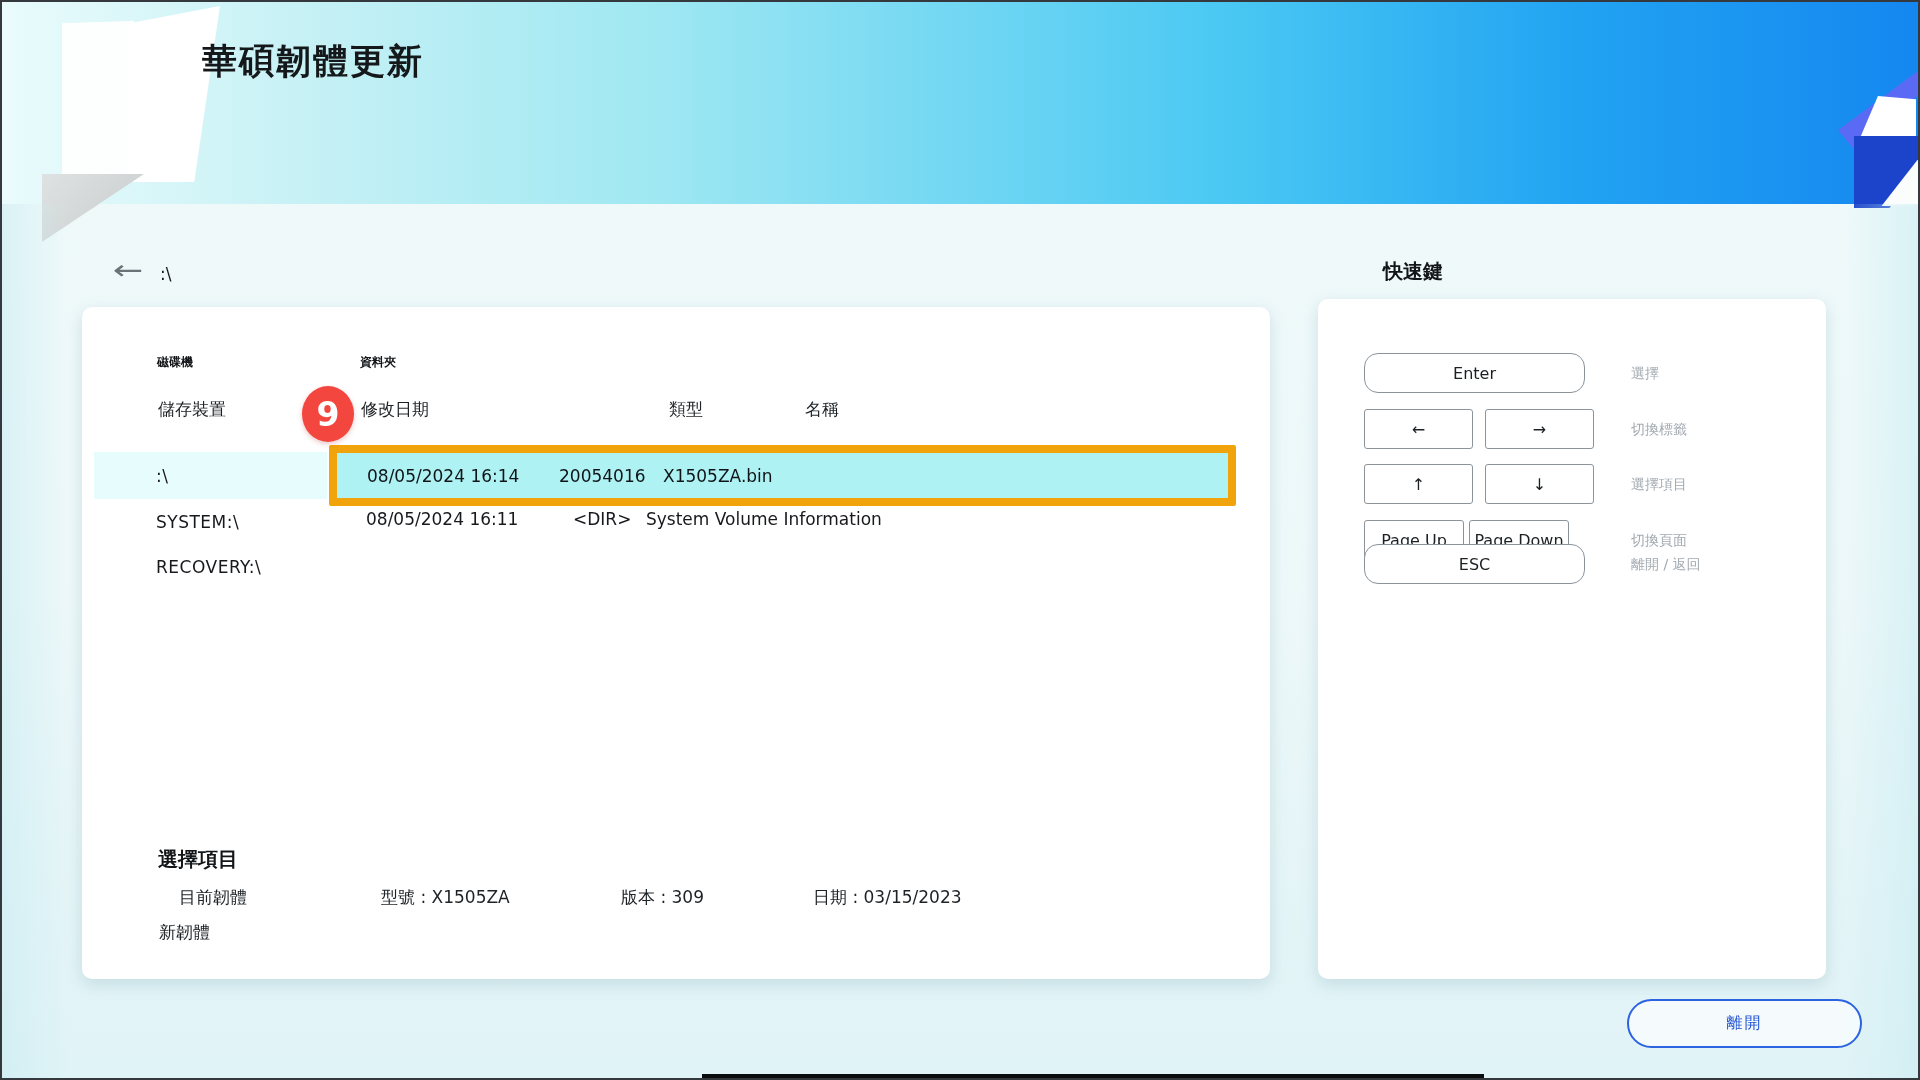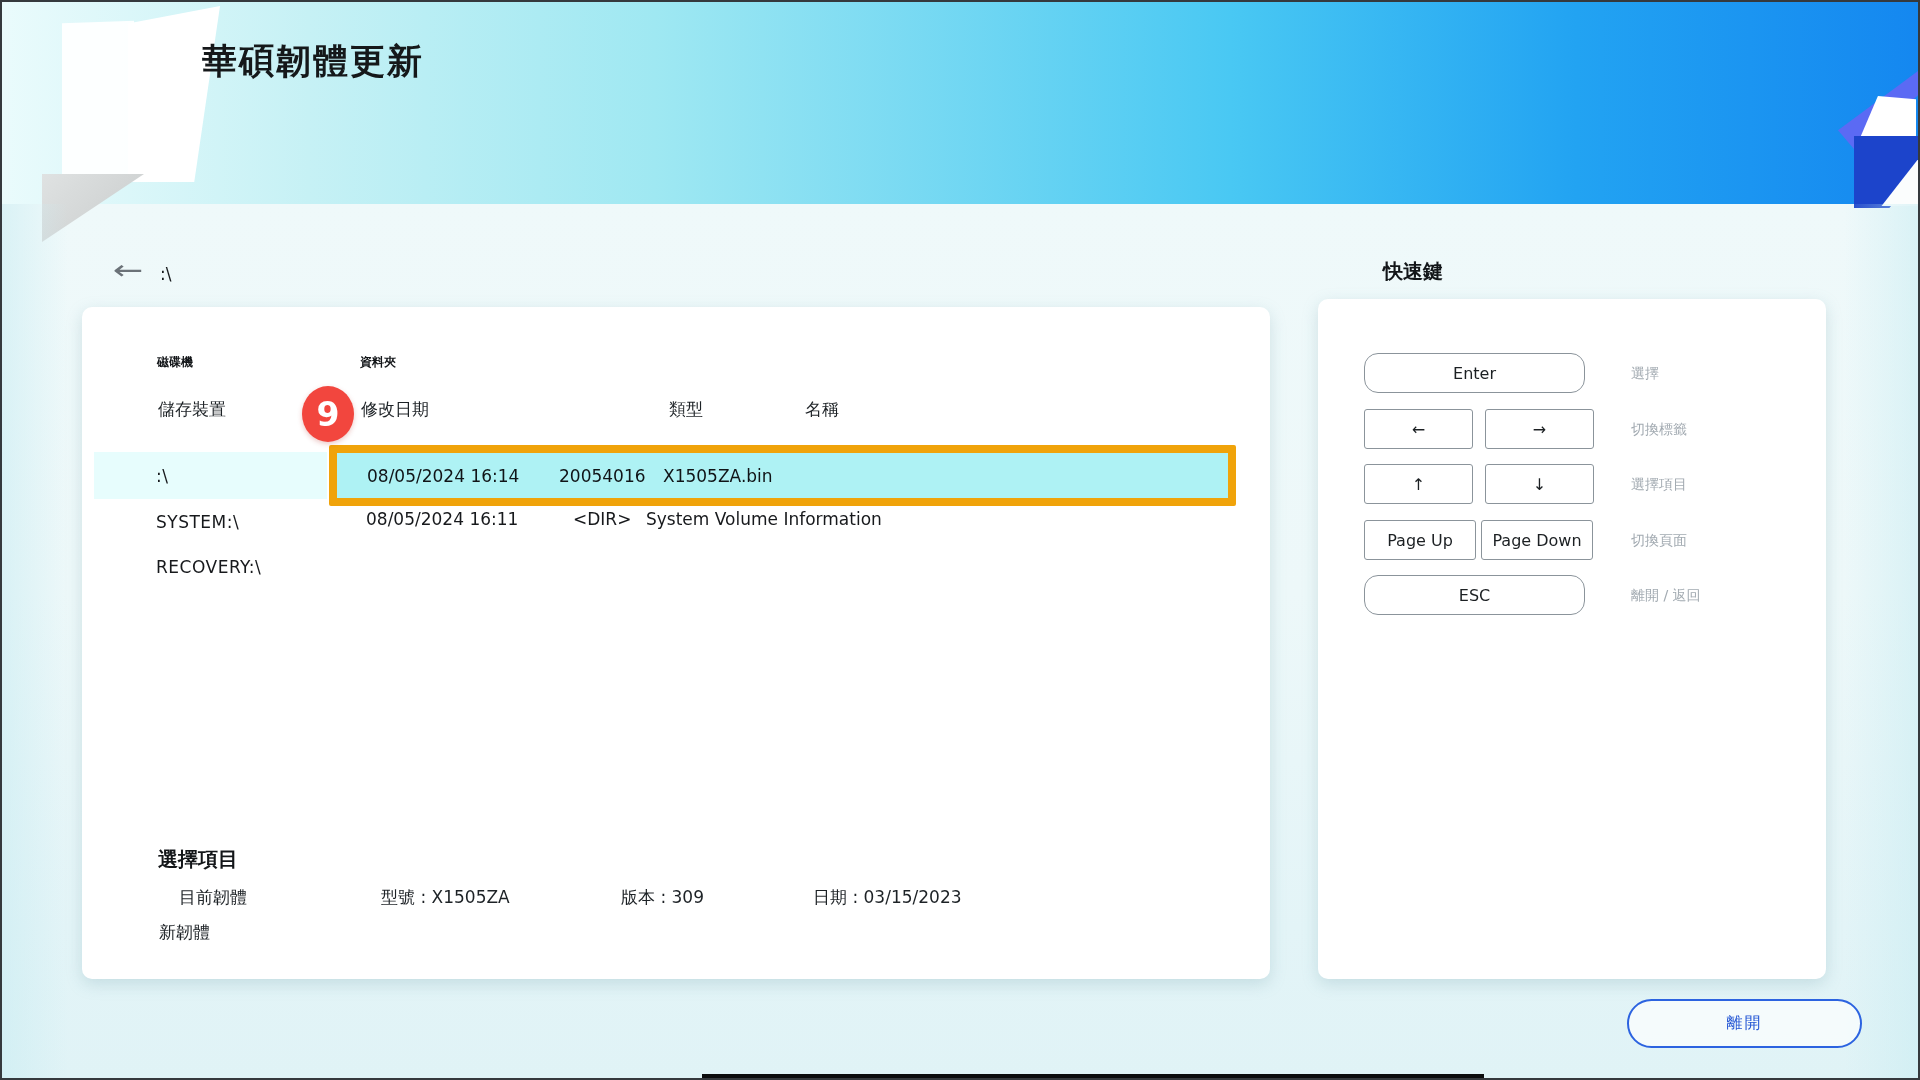--- a/index.html
+++ b/index.html
@@ -76,21 +76,21 @@
   .hotkey-card { left:1316px; top:297px; width:508px; height:680px; }
 
   .hk-row { position:absolute; left:1362px; width:440px; height:40px; }
   .hk-keys { position:absolute; left:0; top:0; width:230px; height:40px; display:flex; gap:12px; }
   .hk-row.pg .hk-keys { gap:5px; }
   .key { border:1px solid #8b949b; border-radius:3px; background:#ffffff; height:40px;
          display:flex; align-items:center; justify-content:center; font-size:16px;
          color:#1c2023; white-space:nowrap; }
   .key.wide { width:221px;border-radius:14px; }
   .key.half { width:109px; }
-  .key.pgk  { width:112px; font-size:16px; }
+  .key.pgk  { width:100px; font-size:16px; }
   .hk-desc { position:absolute; left:267px; top:0; height:40px; line-height:40px;
              font-size:14px; color:#a2aab1; white-space:nowrap; }
 
   
   .exit-btn { position:absolute; left:1625px; top:997px; width:235px; height:49px;
               border:2px solid #2c63e0; border-radius:26px; background:rgba(255,255,255,0.65);
               color:#2456d4; font-size:16px; display:flex; align-items:center;
               justify-content:center; letter-spacing:2px; cursor:pointer; }
 
   .bottom-bar { position:absolute; left:700px; top:1072px; width:782px; height:6px; background:#0b0c0d; }
@@ -193,21 +193,21 @@
   </div>
 
   <div class="hk-row pg" style="top:518px;">
     <div class="hk-keys">
       <div class="key pgk">Page Up</div>
       <div class="key pgk">Page Down</div>
     </div>
     <div class="hk-desc">切換頁面</div>
   </div>
 
-  <div class="hk-row" style="top:573px;">
+  <div class="hk-row" style="top:542px;">
     <div class="hk-keys">
       <div class="key wide">ESC</div>
     </div>
     <div class="hk-desc">離開 / 返回</div>
   </div>
 
   <div class="exit-btn">離開</div>
 
   <div class="bottom-bar"></div>
 

